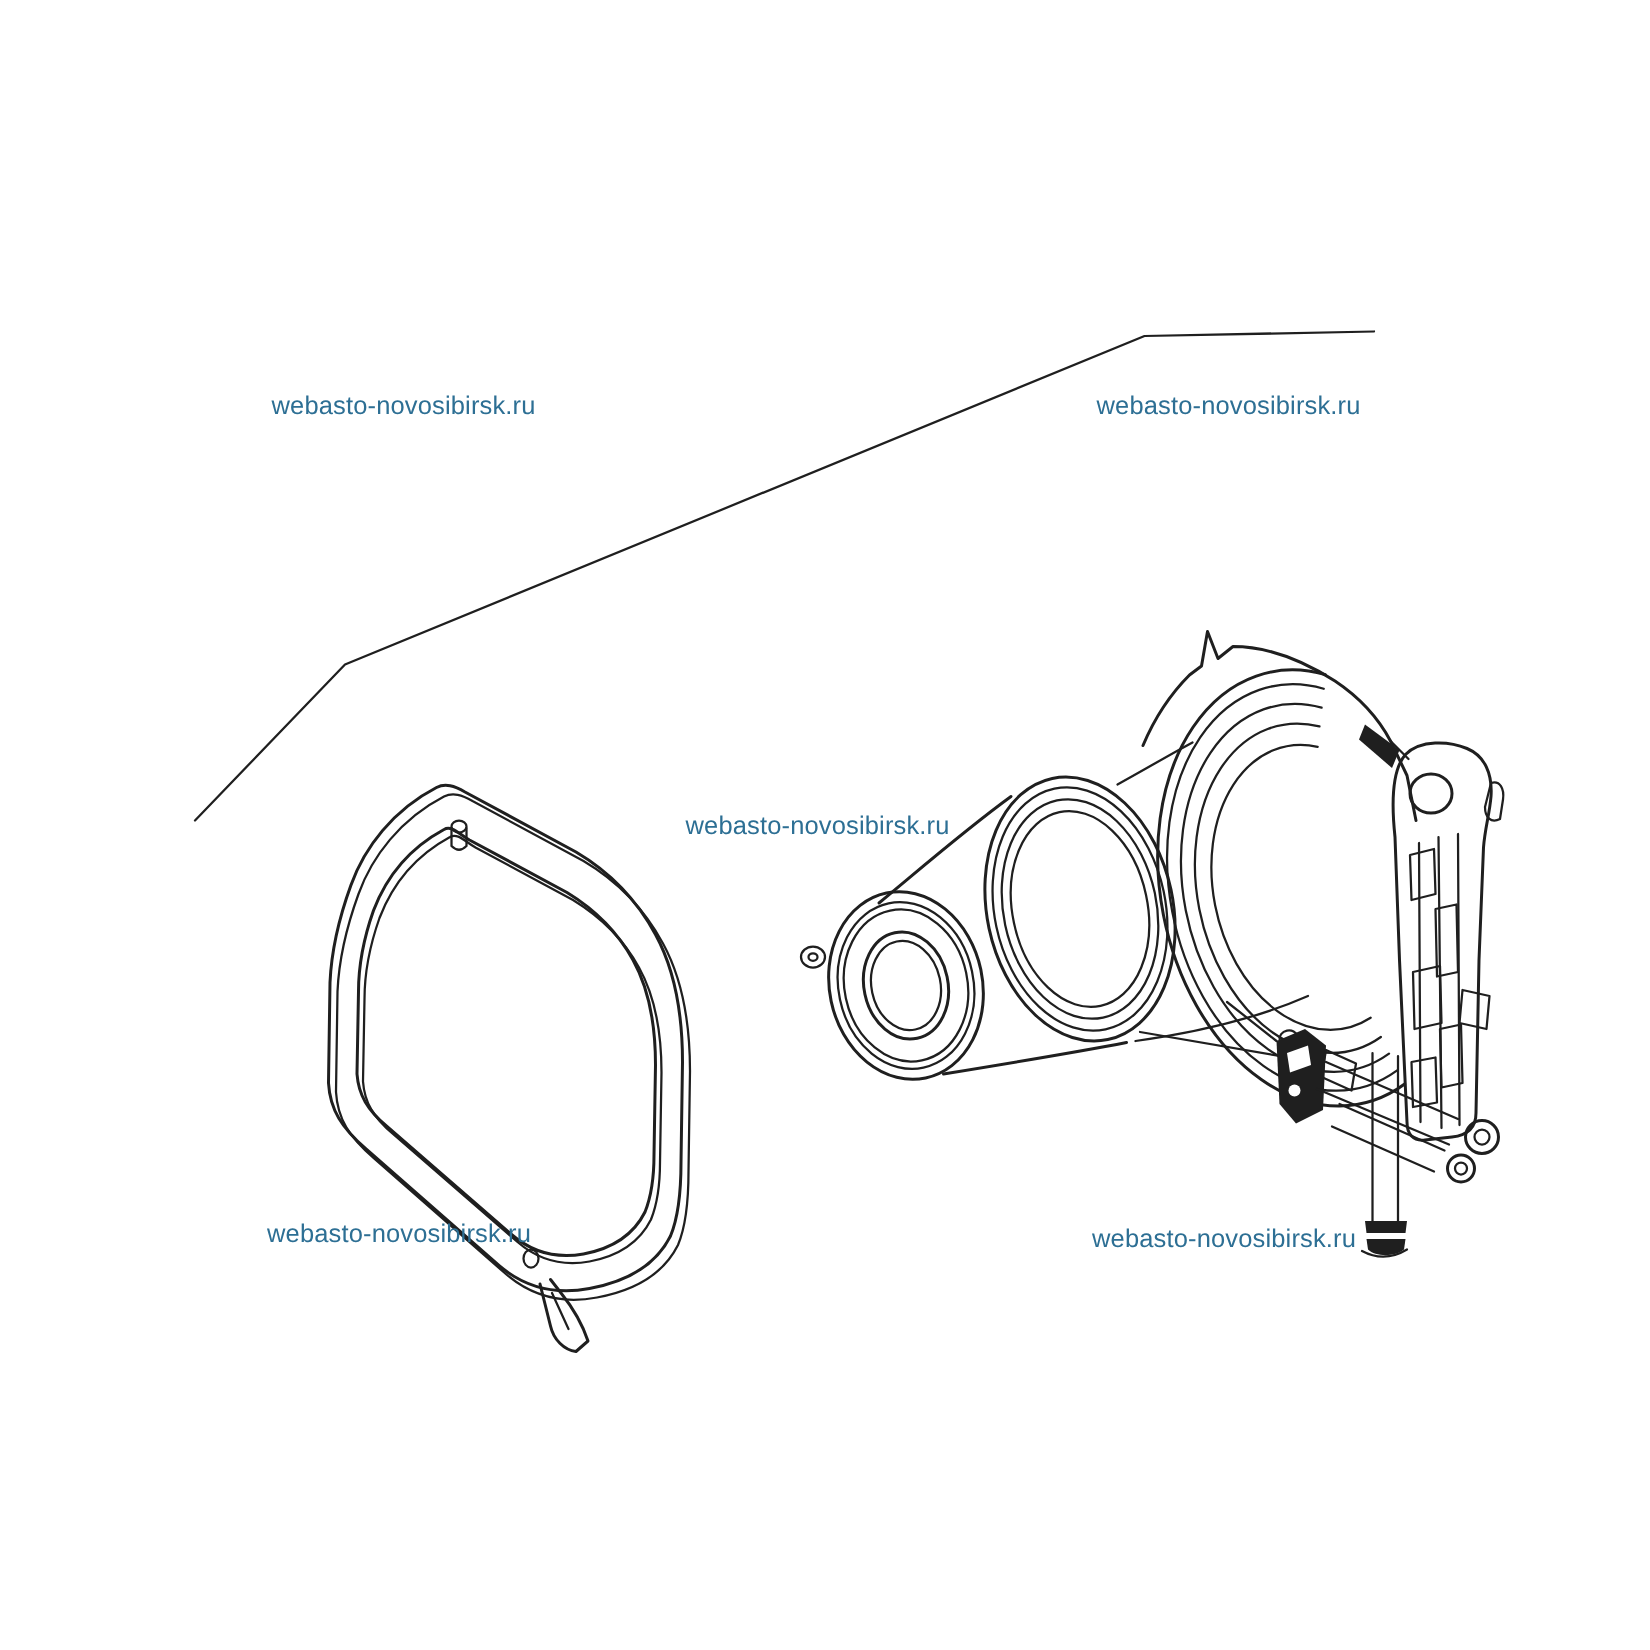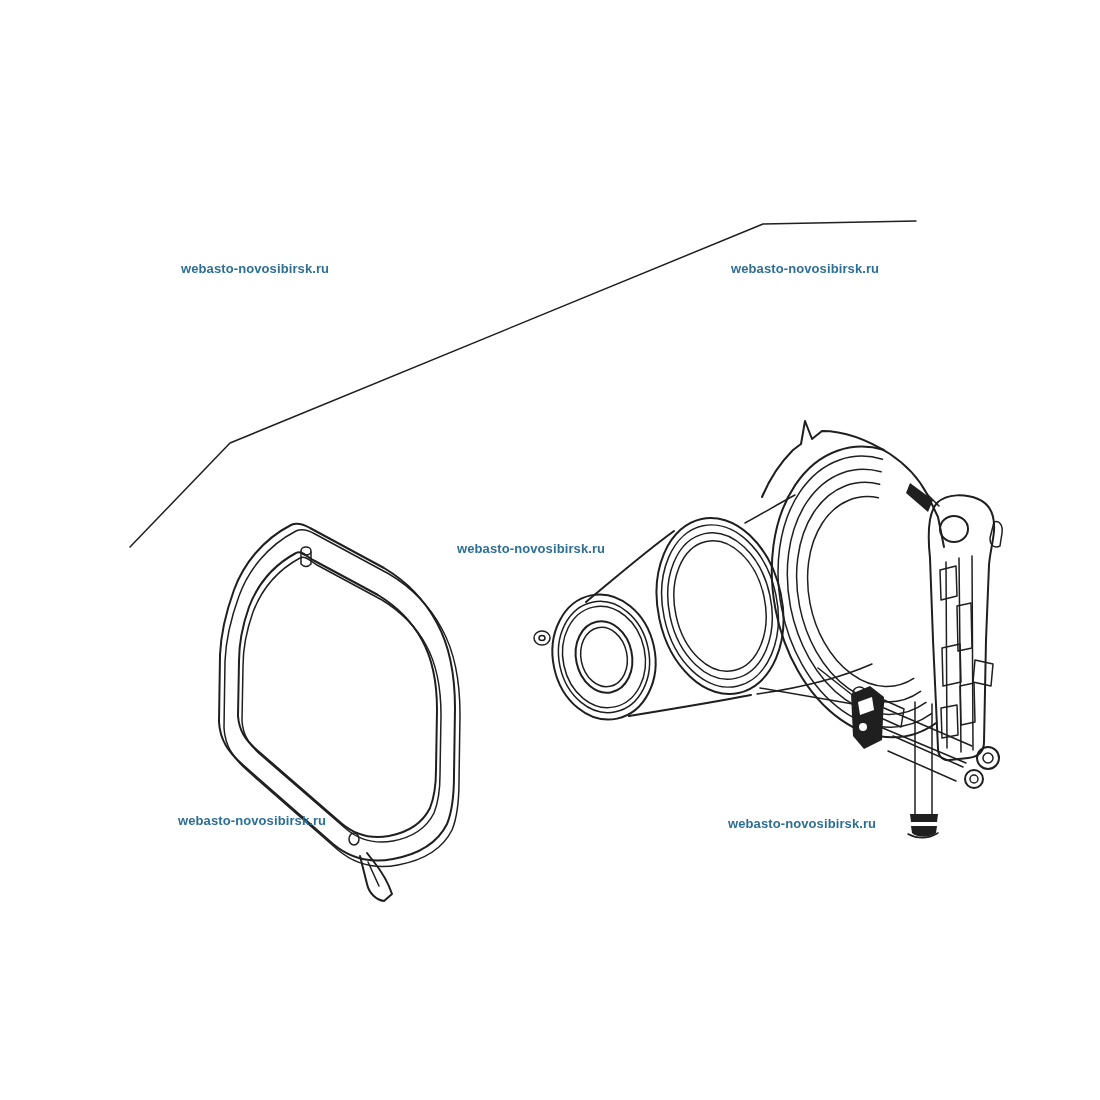--- a/index.html
+++ b/index.html
@@ -2,21 +2,21 @@
 <html><head>
 <meta charset="utf-8">
 <style>
   html,body{margin:0;padding:0;background:#fff;}
   .canvas{
     position:relative;width:1100px;height:1100px;background:#ffffff;
     overflow:hidden;font-family:"Liberation Sans",sans-serif;
   }
   .diagram-svg{position:absolute;left:0;top:0;width:1100px;height:1100px;}
   .watermark{
-    position:absolute;font-weight:bold;font-size:13px;line-height:1;
+    position:absolute;font-weight:normal;font-size:17px;line-height:1;
     letter-spacing:0.1px;white-space:nowrap;user-select:none;
   }
   .ln{fill:none;stroke:#1f1f1f;stroke-width:2;stroke-linecap:round;stroke-linejoin:round;}
   .ln-thin{fill:none;stroke:#1f1f1f;stroke-width:1.5;stroke-linecap:round;stroke-linejoin:round;}
   .fill-dark{fill:#1f1f1f;stroke:none;}
   .fill-white{fill:#ffffff;stroke:none;}
 </style>
 </head>
 <body>
 

